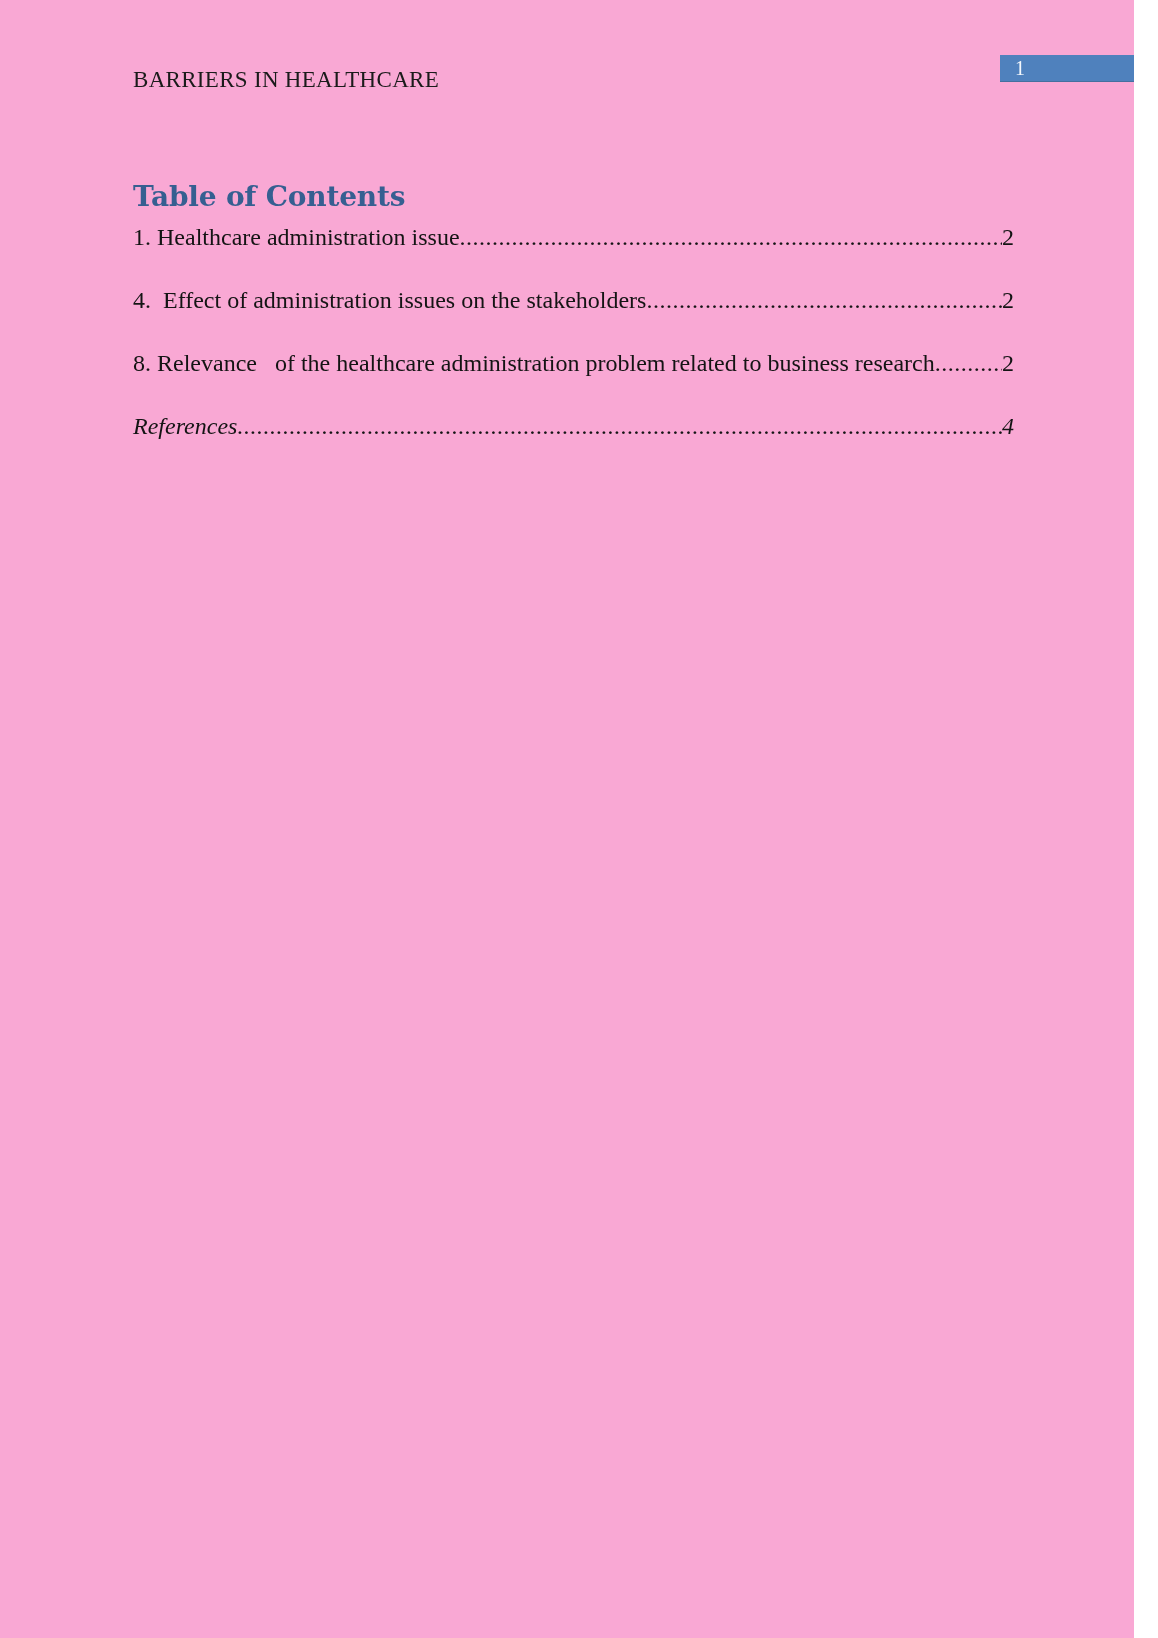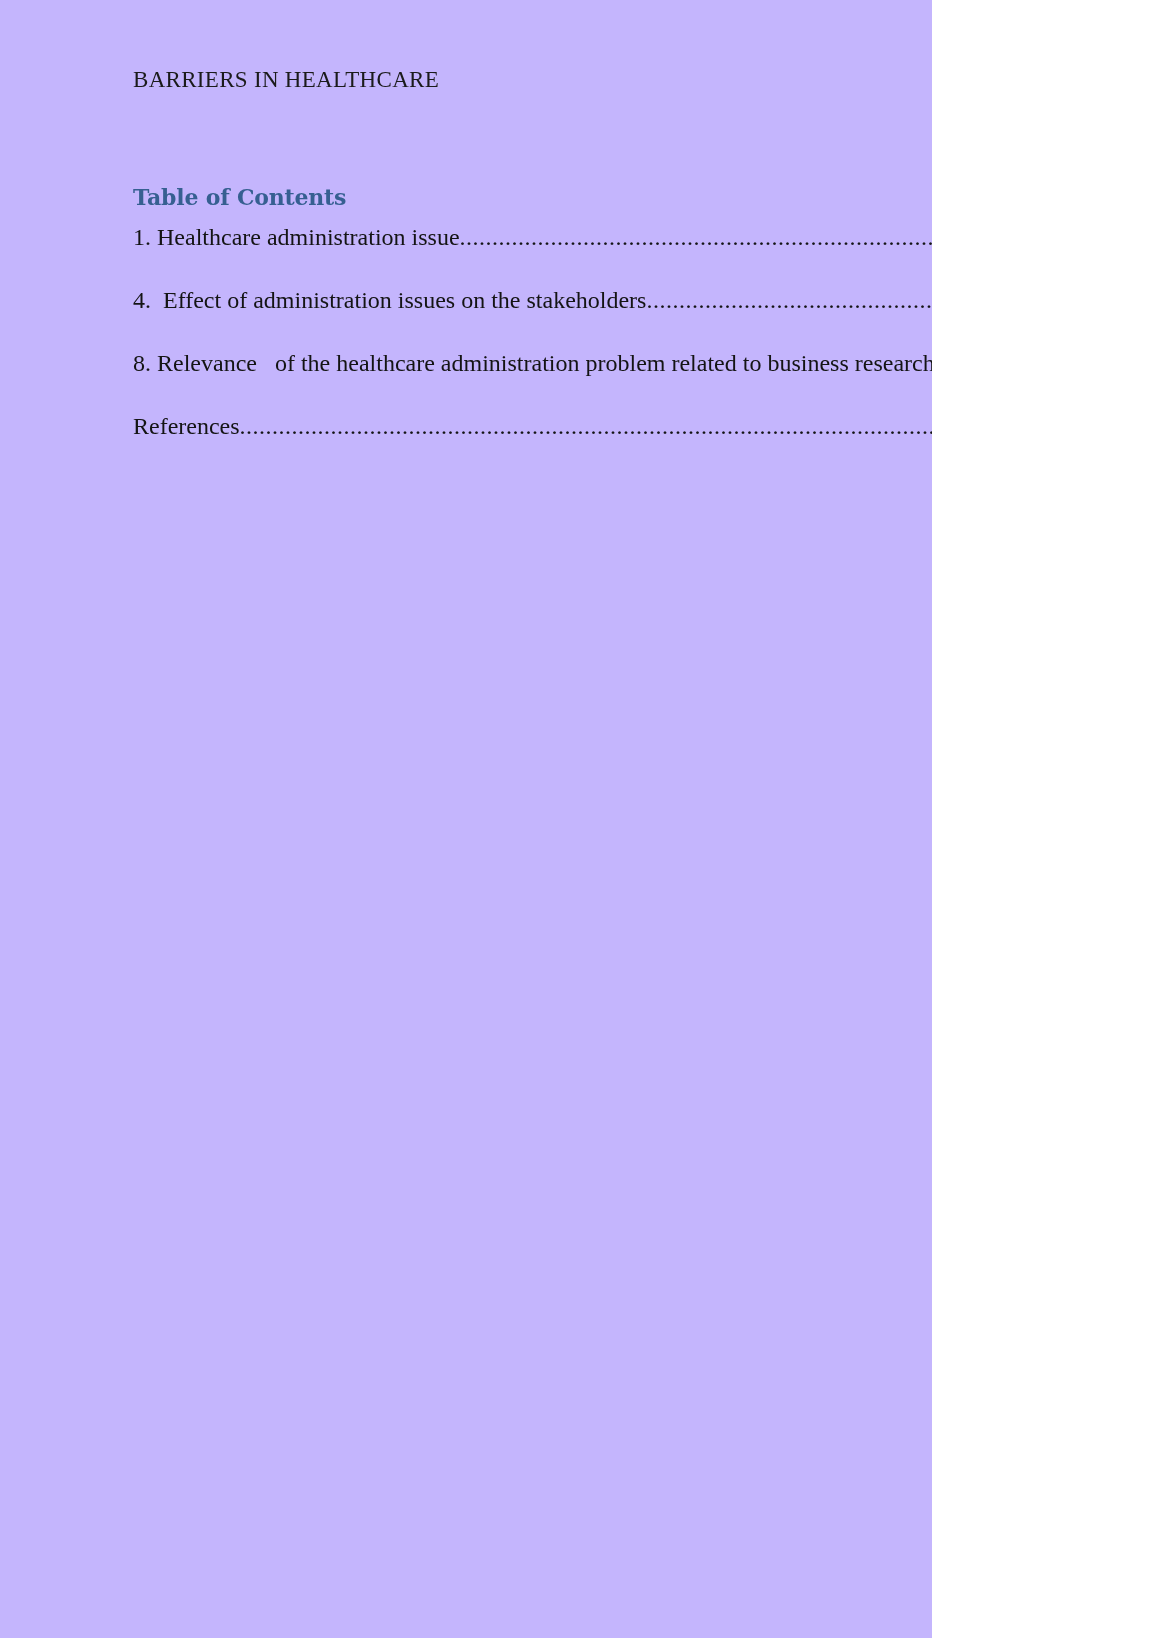--- a/index.html
+++ b/index.html
@@ -2,23 +2,23 @@
 <html><head>
 <meta charset="utf-8">
 <style>
   html, body {
     margin: 0;
     padding: 0;
     background: #ffffff;
   }
   .page {
     position: relative;
-    width: 932px;
+    width: 1134px;
     height: 1638px;
-    background: #c4b5fd;
+    background: #f9a8d4;
     font-family: "Liberation Serif", serif;
     color: #1b1b1b;
     overflow: hidden;
   }
   .running-head {
     position: absolute;
     left: 133px;
     top: 66px;
     font-size: 23px;
     line-height: 27px;
@@ -42,41 +42,41 @@
     font-size: 20px;
     line-height: 26px;
     color: #f4f8fc;
   }
   .toc-heading {
     position: absolute;
     left: 133px;
     top: 181px;
     font-family: "DejaVu Serif", serif;
     font-weight: bold;
-    font-size: 22px;
+    font-size: 28px;
     line-height: 32px;
     letter-spacing: -0.2px;
     color: #365f91;
     white-space: pre;
   }
   .toc-list {
     position: absolute;
     left: 133px;
     top: 223px;
     width: 881px;
   }
   .toc-entry {
     display: flex;
     align-items: baseline;
     font-size: 24px;
     line-height: 28px;
     margin-bottom: 35px;
     color: #141414;
   }
-  .toc-entry:last-child { margin-bottom: 0; }
+  .toc-entry:last-child { margin-bottom: 0; font-style: italic; }
   .toc-label {
     white-space: pre;
     flex: 0 0 auto;
   }
   .toc-leader {
     flex: 1 1 auto;
     overflow: hidden;
     white-space: nowrap;
     letter-spacing: 0.5px;
     min-width: 0;

